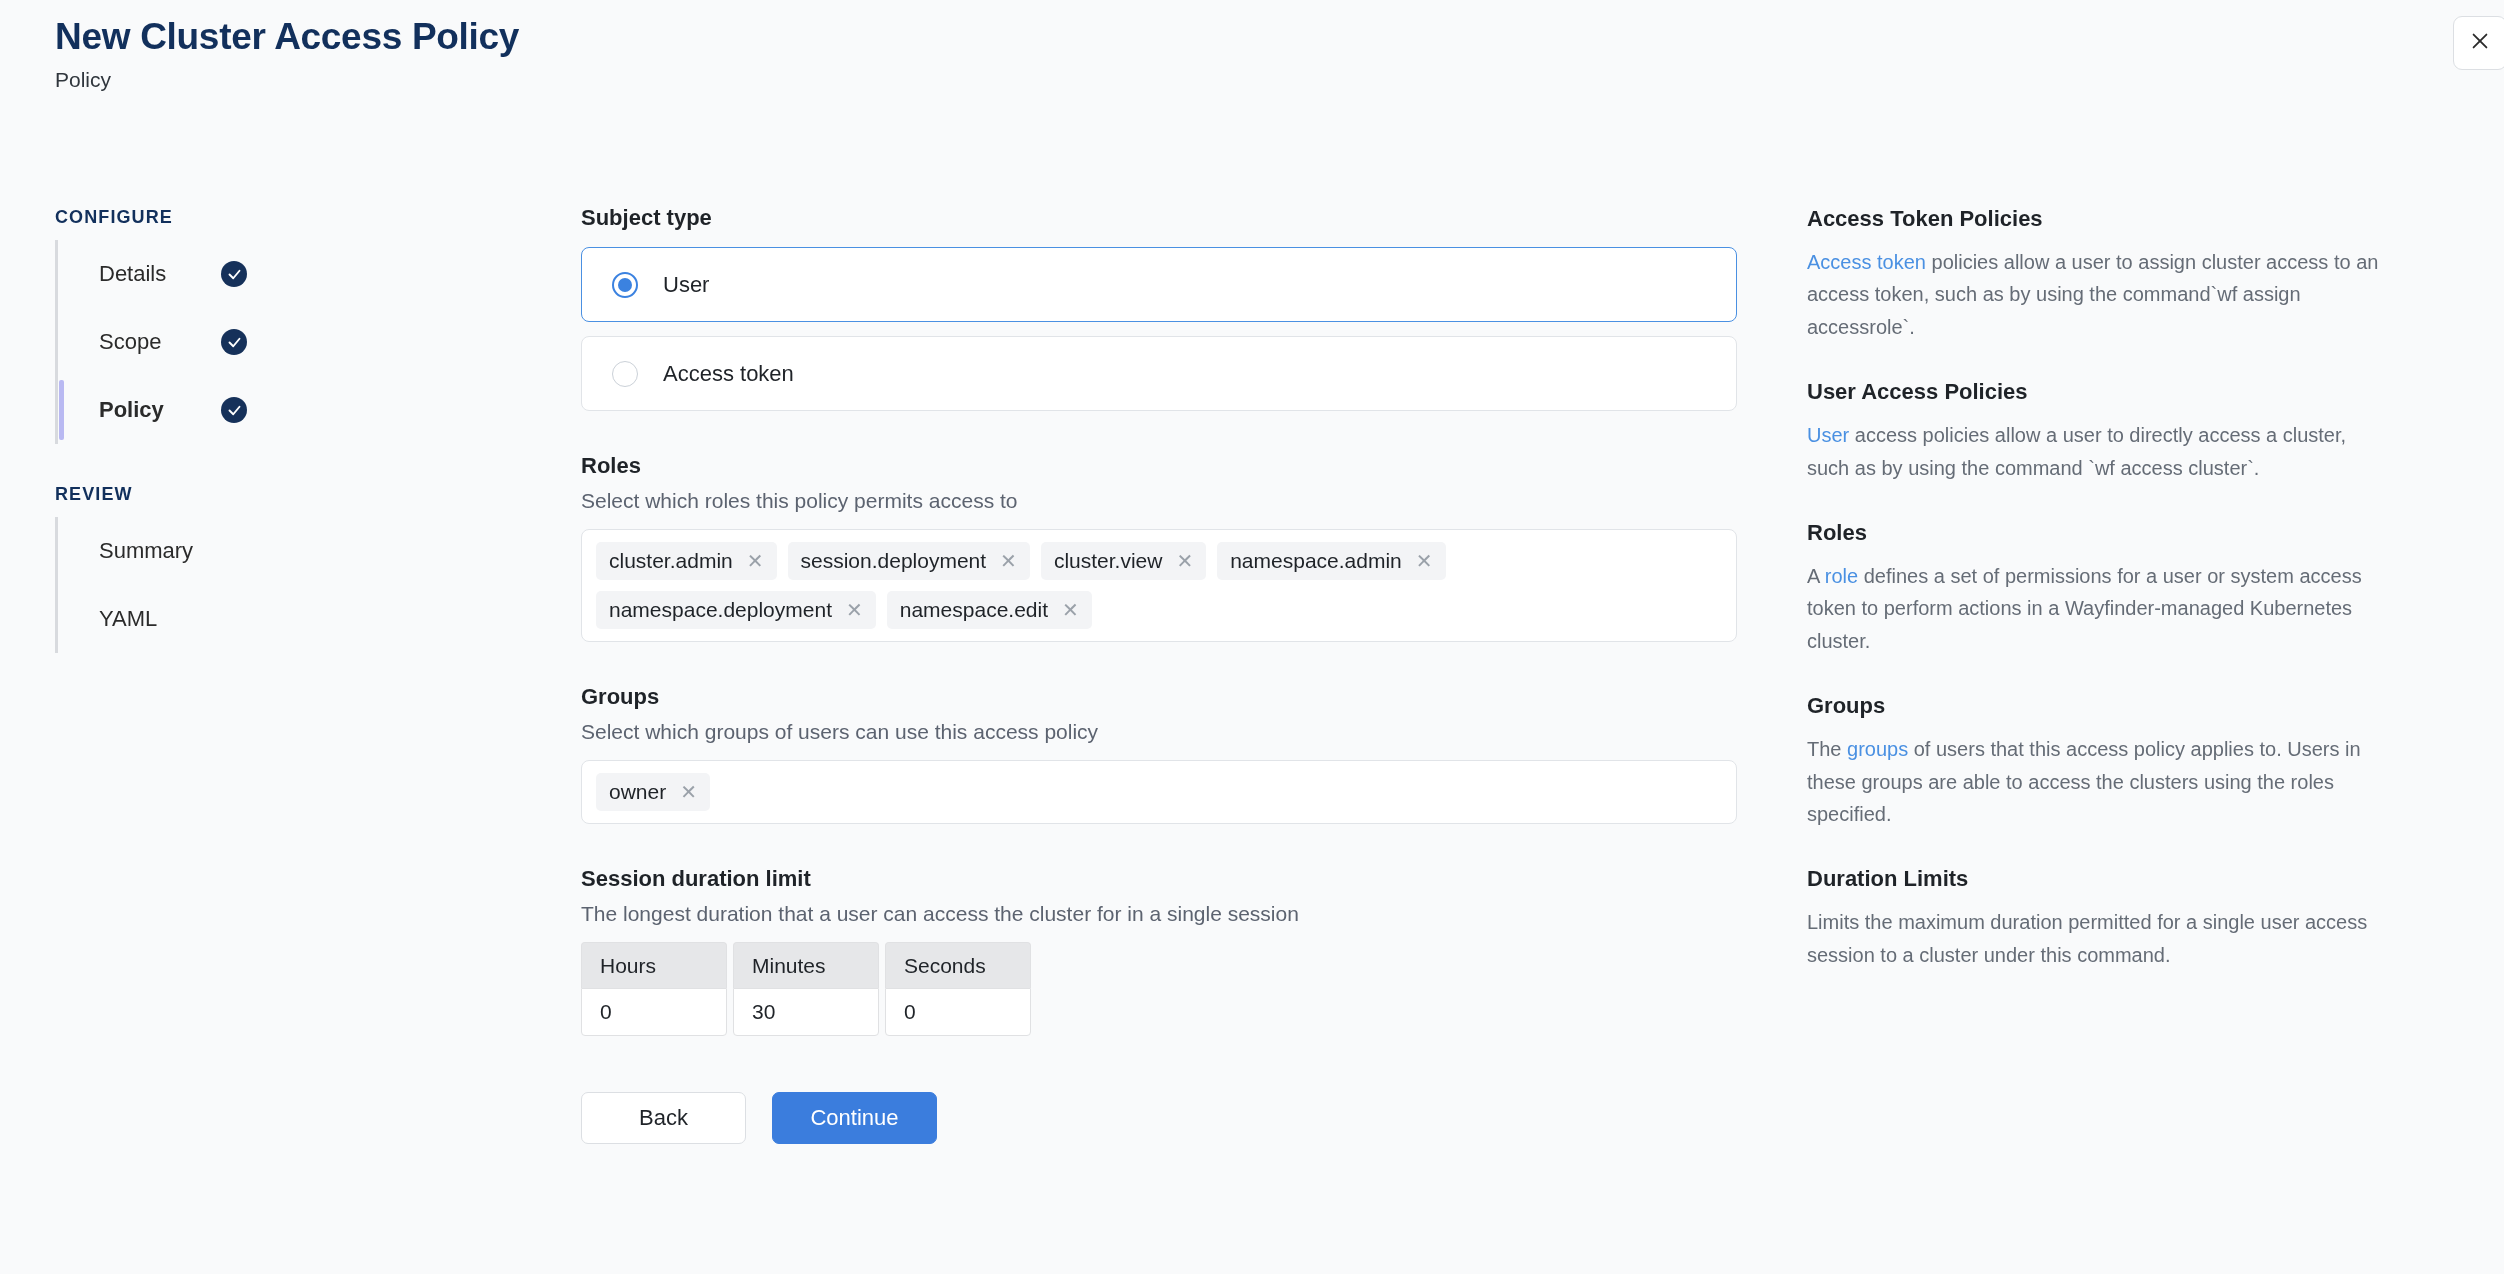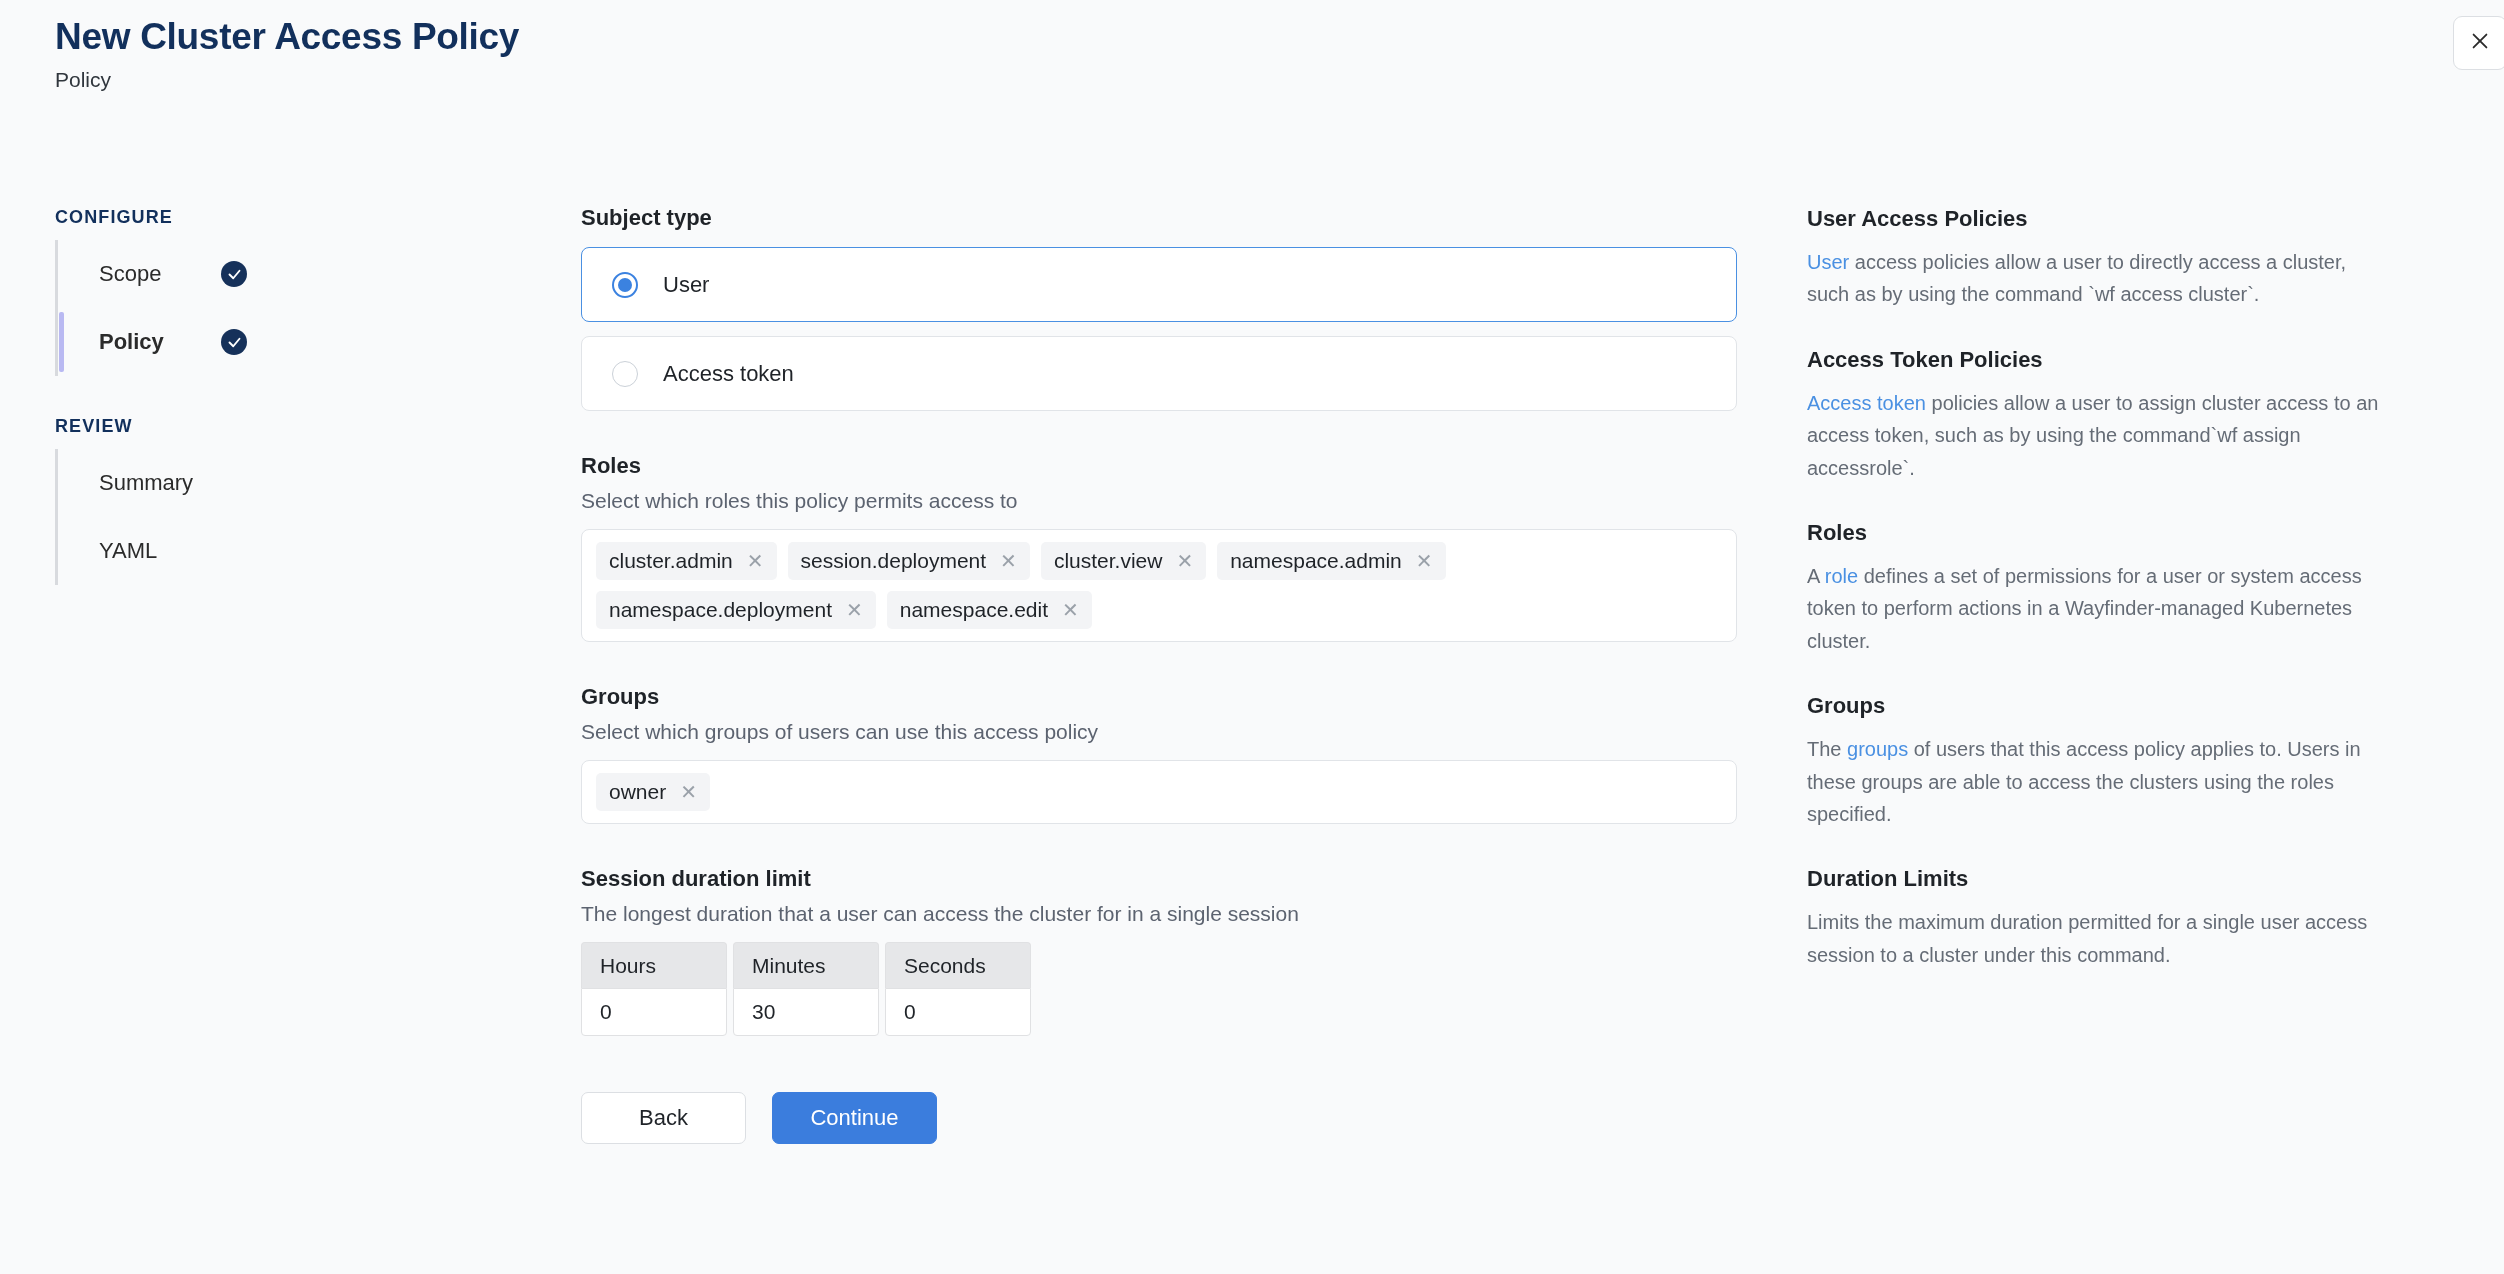--- a/index.html
+++ b/index.html
@@ -151,20 +151,29 @@
     </span>
   </div>
 
   <div class="sidebar">
 
     <div>
       <div class="nav-section-title">CONFIGURE</div>
       <div class="nav-group">
         <div class="nav-rail"></div>
 
+        <div class="nav-item">
+
+          <span class="nav-label">Details</span>
+          <span class="check-badge">
+            <svg viewBox="0 0 24 24" fill="none" stroke="#ffffff" stroke-width="3" stroke-linecap="round" stroke-linejoin="round">
+                <polyline points="4,12 10,18 20,6"></polyline>
+              </svg>
+          </span>
+        </div>
 
         <div class="nav-item">
 
           <span class="nav-label">Scope</span>
           <span class="check-badge">
             <svg viewBox="0 0 24 24" fill="none" stroke="#ffffff" stroke-width="3" stroke-linecap="round" stroke-linejoin="round">
                 <polyline points="4,12 10,18 20,6"></polyline>
               </svg>
           </span>
         </div>
@@ -281,34 +290,34 @@
 
     <div class="actions">
       <button class="btn btn-secondary">Back</button>
       <button class="btn btn-primary">Continue</button>
     </div>
   </div>
 
   <div class="help">
 
     <div class="help-block">
+      <div class="help-title">Access Token Policies</div>
+      <div class="help-body">
+        <span class="help-link">Access token</span><span> policies allow a user to assign cluster access to an access token, such as by using the command`wf assign accessrole`.</span>
+      </div>
+    </div>
+
+    <div class="help-block">
       <div class="help-title">User Access Policies</div>
       <div class="help-body">
         <span class="help-link">User</span><span> access policies allow a user to directly access a cluster, such as by using the command `wf access cluster`.</span>
       </div>
     </div>
 
     <div class="help-block">
-      <div class="help-title">Access Token Policies</div>
-      <div class="help-body">
-        <span class="help-link">Access token</span><span> policies allow a user to assign cluster access to an access token, such as by using the command`wf assign accessrole`.</span>
-      </div>
-    </div>
-
-    <div class="help-block">
       <div class="help-title">Roles</div>
       <div class="help-body">
         <span>A </span><span class="help-link">role</span><span> defines a set of permissions for a user or system access token to perform actions in a Wayfinder-managed Kubernetes cluster.</span>
       </div>
     </div>
 
     <div class="help-block">
       <div class="help-title">Groups</div>
       <div class="help-body">
         <span>The </span><span class="help-link">groups</span><span> of users that this access policy applies to. Users in these groups are able to access the clusters using the roles specified.</span>

